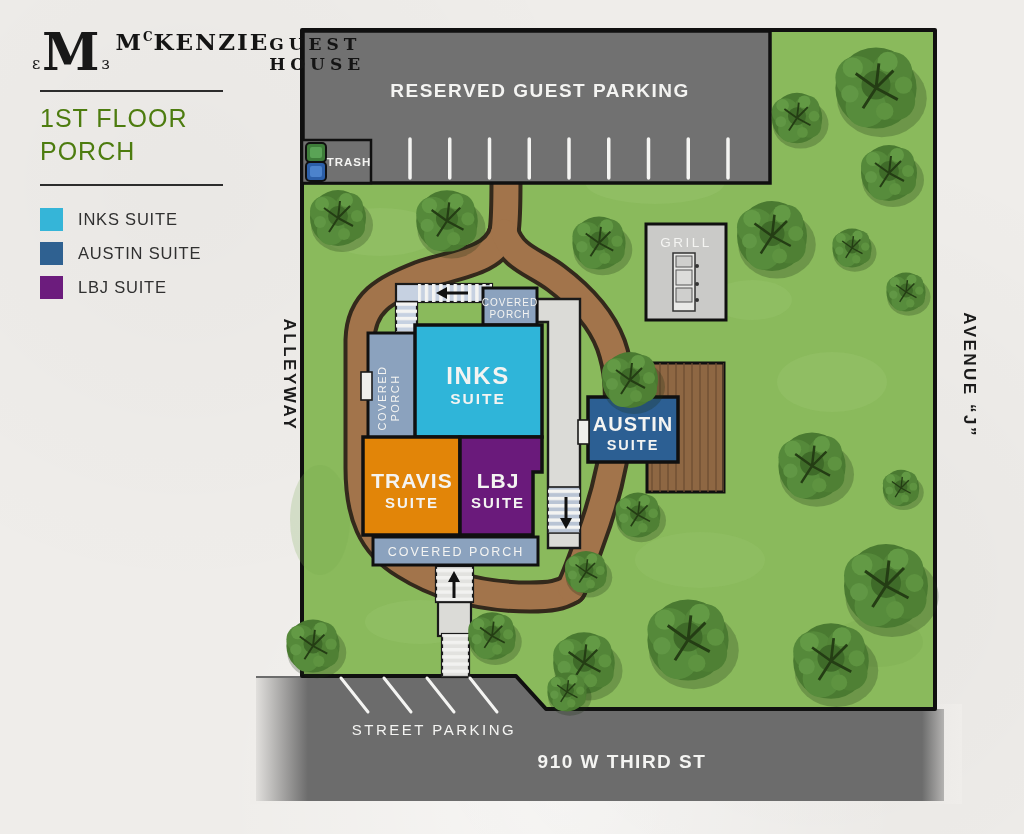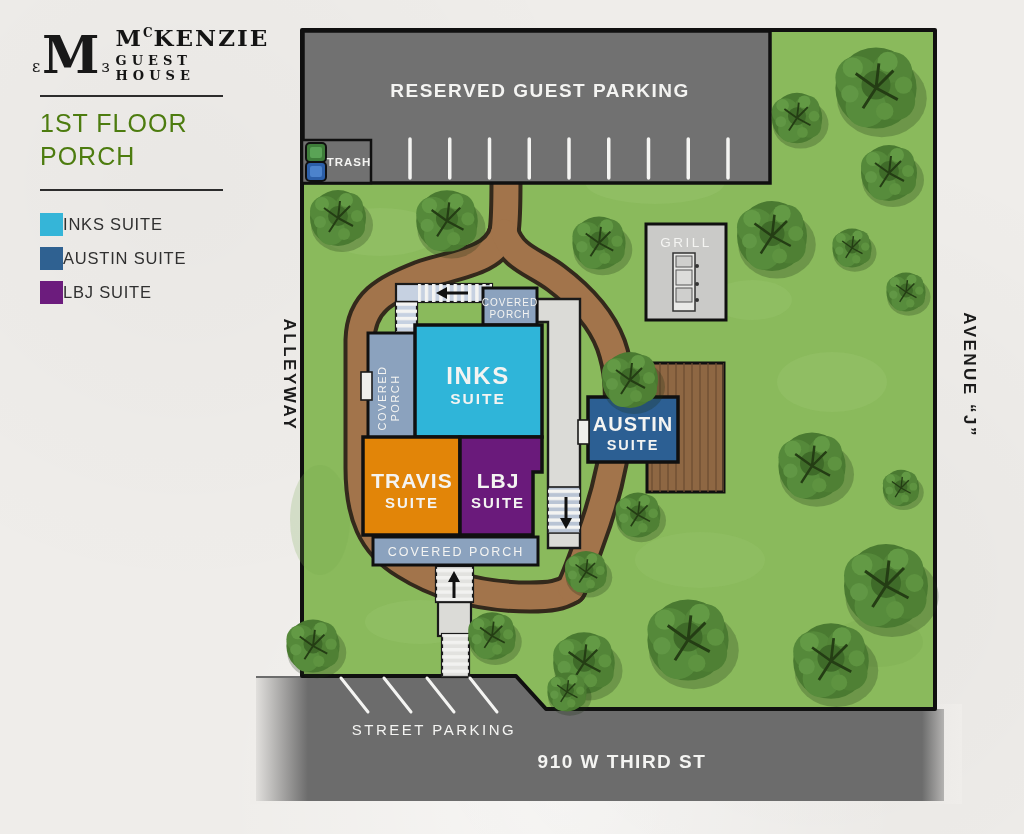--- a/index.html
+++ b/index.html
@@ -19,37 +19,37 @@
   #map-svg{position:absolute;left:0;top:0;z-index:1;}
   .sidebar{position:absolute;left:36px;top:26px;width:240px;z-index:2;}
   .brand-row{display:flex;align-items:center;gap:10px;}
   .monogram{
     font-family:"DejaVu Serif", serif;font-size:52px;font-weight:700;color:#181818;
     line-height:1;position:relative;padding:0 6px;
   }
   .monogram .fl{position:absolute;bottom:6px;font-size:16px;font-weight:400;color:#181818;}
   .monogram .fl.l{left:-4px;}
   .monogram .fl.r{right:-4px;}
-  .brand-text{display:flex;flex-direction:column;}
+  .brand-text{display:flex;flex-direction:row;}
   .brand-name{
     font-family:"DejaVu Serif", serif;font-weight:700;color:#141414;
     font-size:23px;letter-spacing:2px;line-height:1;
   }
   .brand-name sup{font-size:12px;letter-spacing:1px;}
   .brand-sub{
-    font-family:"DejaVu Serif", serif;color:#141414;font-size:13px;
+    font-family:"DejaVu Serif", serif;color:#141414;font-size:17px;
     letter-spacing:5px;margin-top:4px;font-weight:700;
   }
   .rule{height:2px;background:#2c2c2c;width:183px;margin:12px 0 10px 4px;}
   .floor-title{
     color:#4d7c0f;font-size:25px;font-weight:500;letter-spacing:1px;
     line-height:1.32;margin-left:4px;
   }
   .legend{margin:22px 0 0 4px;display:flex;flex-direction:column;gap:11px;}
-  .legend-row{display:flex;align-items:center;}
+  .legend-row{display:flex;align-items:center;gap:15px;}
   .legend-swatch{width:23px;height:23px;flex:0 0 auto;}
   .legend-label{font-size:16.5px;color:#303030;letter-spacing:0.8px;font-weight:500;}
 
   text{font-family:"Liberation Sans", sans-serif;}
   .t-white{fill:#f4f4f2;}
   .t-dark{fill:#1b1b1b;}
 </style>
 </head>
 <body>
 

